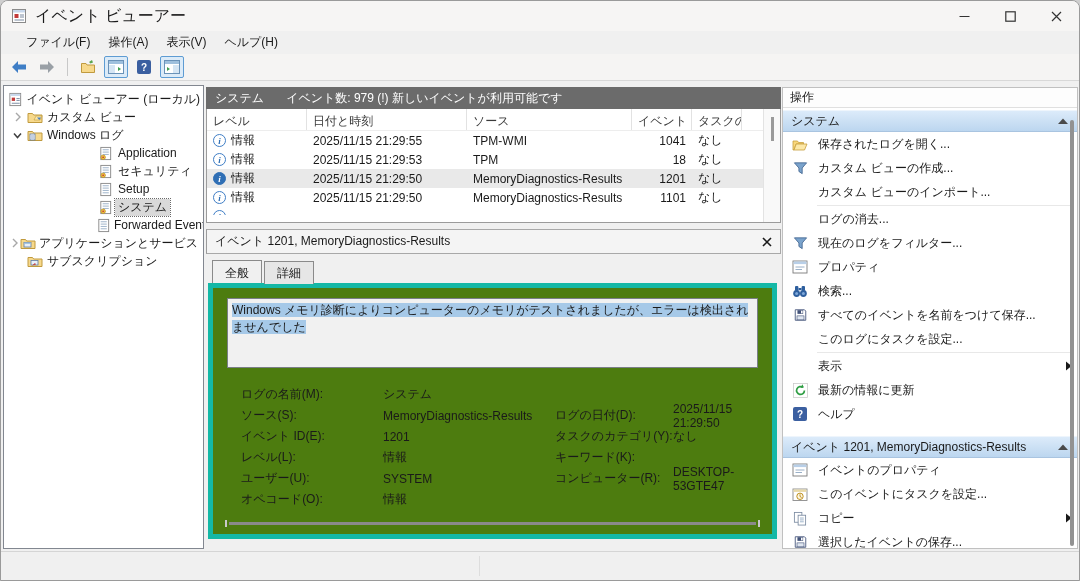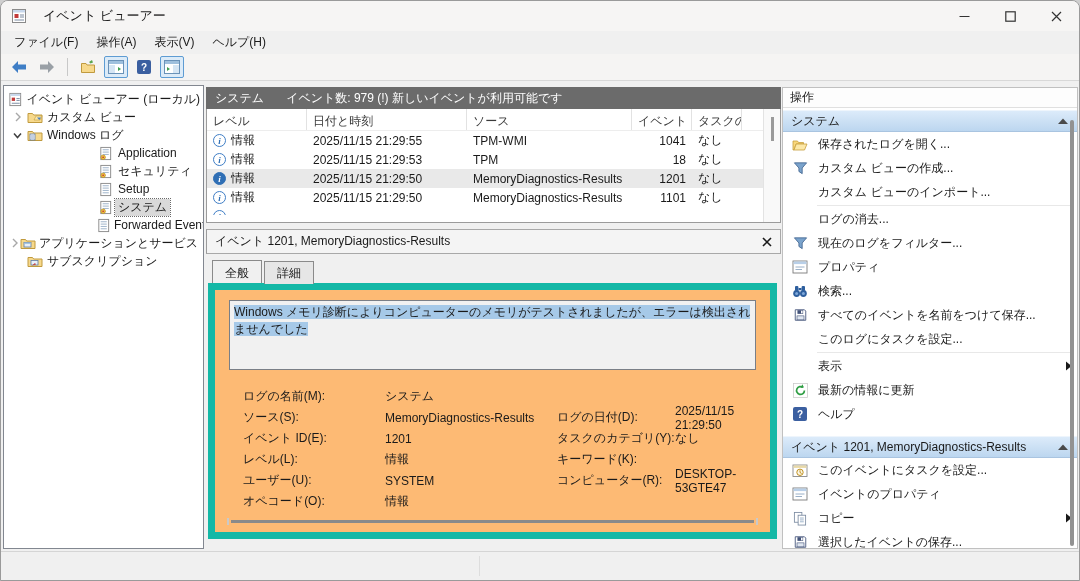--- a/index.html
+++ b/index.html
@@ -3,26 +3,26 @@
 <meta charset="utf-8">
 <style>
   * { margin:0; padding:0; box-sizing:border-box; }
   html,body { background:#cfcfcf; font-family:"Liberation Sans","DejaVu Sans",sans-serif; }
   .window { position:relative; width:1080px; height:581px; background:#f0f0f0;
             border:1px solid #9a9a9a; border-radius:8px 8px 0 0; overflow:hidden;
             font-size:12px; color:#1a1a1a; }
   
   .titlebar { position:absolute; top:0; left:0; right:0; height:30px; background:#f6f5f4;
               display:flex; align-items:center; padding-left:10px; }
-  .titlebar .app-title { margin-left:16px; font-size:13px; color:#1a1a1a; }
+  .titlebar .app-title { margin-left:8px; font-size:16px; color:#1a1a1a; }
   .win-controls { position:absolute; right:0; top:0; height:30px; display:flex; }
   .win-btn { width:46px; height:30px; display:flex; align-items:center; justify-content:center; cursor:default; }
   
   .menubar { position:absolute; top:30px; left:0; right:0; height:23px; background:#f0f0f0;
-             display:flex; align-items:center; padding-left:4px; }
+             display:flex; align-items:center; padding-left:16px; }
   .menu-item { padding:3px 9px; }
   
   .toolbar { position:absolute; top:53px; left:0; right:0; height:27px; background:#f5f4f3;
              border-bottom:1px solid #d8d8d8; display:flex; align-items:center; padding-left:6px; gap:4px; }
   .tb-btn { width:24px; height:22px; display:flex; align-items:center; justify-content:center; }
   .tb-btn.boxed { border:1px solid #5e9cd3; background:#dcebf8; border-radius:2px; }
   .tb-sep { width:1px; height:18px; background:#c8c8c8; margin:0 4px; }
   
   .main { position:absolute; top:80px; left:0; right:0; bottom:29px; background:#f0f0f0; }
   
@@ -58,21 +58,21 @@
   
   .detail { position:absolute; top:142px; left:0; right:0; bottom:0; }
   .detail-hdr { height:25px; background:#f4f4f4; border:1px solid #a8a8a8; border-left:1px solid #9b9b9b;
                 display:flex; align-items:center; padding:0 8px; }
   .detail-hdr .dh-label { flex:1; }
   .tabs { display:flex; margin:6px 0 0 6px; height:23px; position:relative; z-index:2; }
   .tab { padding:3px 12px; border:1px solid #8a8a8a; background:#e6e6e6; margin-right:2px;
          border-bottom:none; position:relative; top:1px; }
   .tab.active { background:#f0f0f0; padding-top:4px; top:0; }
   .tab-content { position:absolute; top:54px; left:2px; right:4px; bottom:10px;
-                 border:7px solid #14b8a6; background:#fdba74; z-index:1; }
+                 border:5px solid #14b8a6; background:#4d7c0f; z-index:1; }
   .desc-box { position:absolute; top:10px; left:14px; right:14px; height:70px;
               border:1px solid #7a7f87; background:#f1f1f1; padding:3px 4px; overflow:hidden; }
   .desc-box .hl { background:#a6c9e8; }
   .fields { position:absolute; top:96px; left:14px; right:14px; display:grid;
             grid-template-columns:142px 172px 118px 1fr; grid-auto-rows:21px; align-items:center;margin-left:14px; }
   .hscroll { position:absolute; bottom:9px; left:16px; right:16px; height:3px; background:#8a8a8a; }
   .hscroll:before, .hscroll:after { content:""; position:absolute; top:-2px; width:2px; height:7px; background:#c9c9c9; }
   .hscroll:before { left:-4px; } .hscroll:after { right:-4px; }
   
   .actions { position:absolute; top:6px; left:781px; right:1px; bottom:2px; background:#fff;
@@ -555,39 +555,39 @@
         <span class="sh-label">イベント 1201, MemoryDiagnostics-Results</span>
         <span>
           <svg width="12" height="8" viewBox="0 0 12 8">
               <path d="M1 7l5-5.5L11 7z" fill="#4a4a4a"></path>
             </svg>
         </span>
       </div>
 
       <div class="act-item">
         <span class="aicon">
+          <svg width="16" height="14" viewBox="0 0 16 14">
+              <rect x="1" y="1" width="14" height="12" fill="#fff" stroke="#7a7a7a" stroke-width="0.9"></rect>
+              <rect x="1.5" y="1.5" width="13" height="2.6" fill="#b8cfe8"></rect>
+              <line x1="3.5" y1="7" x2="12.5" y2="7" stroke="#9ab0c8"></line>
+              <line x1="3.5" y1="9.5" x2="10" y2="9.5" stroke="#9ab0c8"></line>
+            </svg>
+        </span>
+        <span class="alabel">イベントのプロパティ</span>
+      </div>
+      <div class="act-item">
+        <span class="aicon">
           <svg width="16" height="15" viewBox="0 0 16 15">
               <rect x="1" y="2" width="14" height="11.5" fill="#fff" stroke="#8a8a8a" stroke-width="0.9"></rect>
               <rect x="1.5" y="2.5" width="13" height="2.4" fill="#e8d9a8"></rect>
               <circle cx="8" cy="9.3" r="3.2" fill="#fdf6e3" stroke="#b8860b" stroke-width="0.9"></circle>
               <path d="M8 7.3v2.2l1.6 1" stroke="#b8860b" fill="none" stroke-width="0.9"></path>
             </svg>
         </span>
         <span class="alabel">このイベントにタスクを設定...</span>
-      </div>
-      <div class="act-item">
-        <span class="aicon">
-          <svg width="16" height="14" viewBox="0 0 16 14">
-              <rect x="1" y="1" width="14" height="12" fill="#fff" stroke="#7a7a7a" stroke-width="0.9"></rect>
-              <rect x="1.5" y="1.5" width="13" height="2.6" fill="#b8cfe8"></rect>
-              <line x1="3.5" y1="7" x2="12.5" y2="7" stroke="#9ab0c8"></line>
-              <line x1="3.5" y1="9.5" x2="10" y2="9.5" stroke="#9ab0c8"></line>
-            </svg>
-        </span>
-        <span class="alabel">イベントのプロパティ</span>
       </div>
       <div class="act-item">
         <span class="aicon">
           <svg width="16" height="15" viewBox="0 0 16 16">
               <rect x="2" y="1.5" width="8" height="10.5" fill="#fff" stroke="#7a8aa0" stroke-width="0.9"></rect>
               <rect x="6" y="4.5" width="8" height="10.5" fill="#fff" stroke="#7a8aa0" stroke-width="0.9"></rect>
               <line x1="8" y1="7.5" x2="12" y2="7.5" stroke="#9ab0c8"></line>
               <line x1="8" y1="9.5" x2="12" y2="9.5" stroke="#9ab0c8"></line>
               <line x1="8" y1="11.5" x2="12" y2="11.5" stroke="#9ab0c8"></line>
             </svg>

